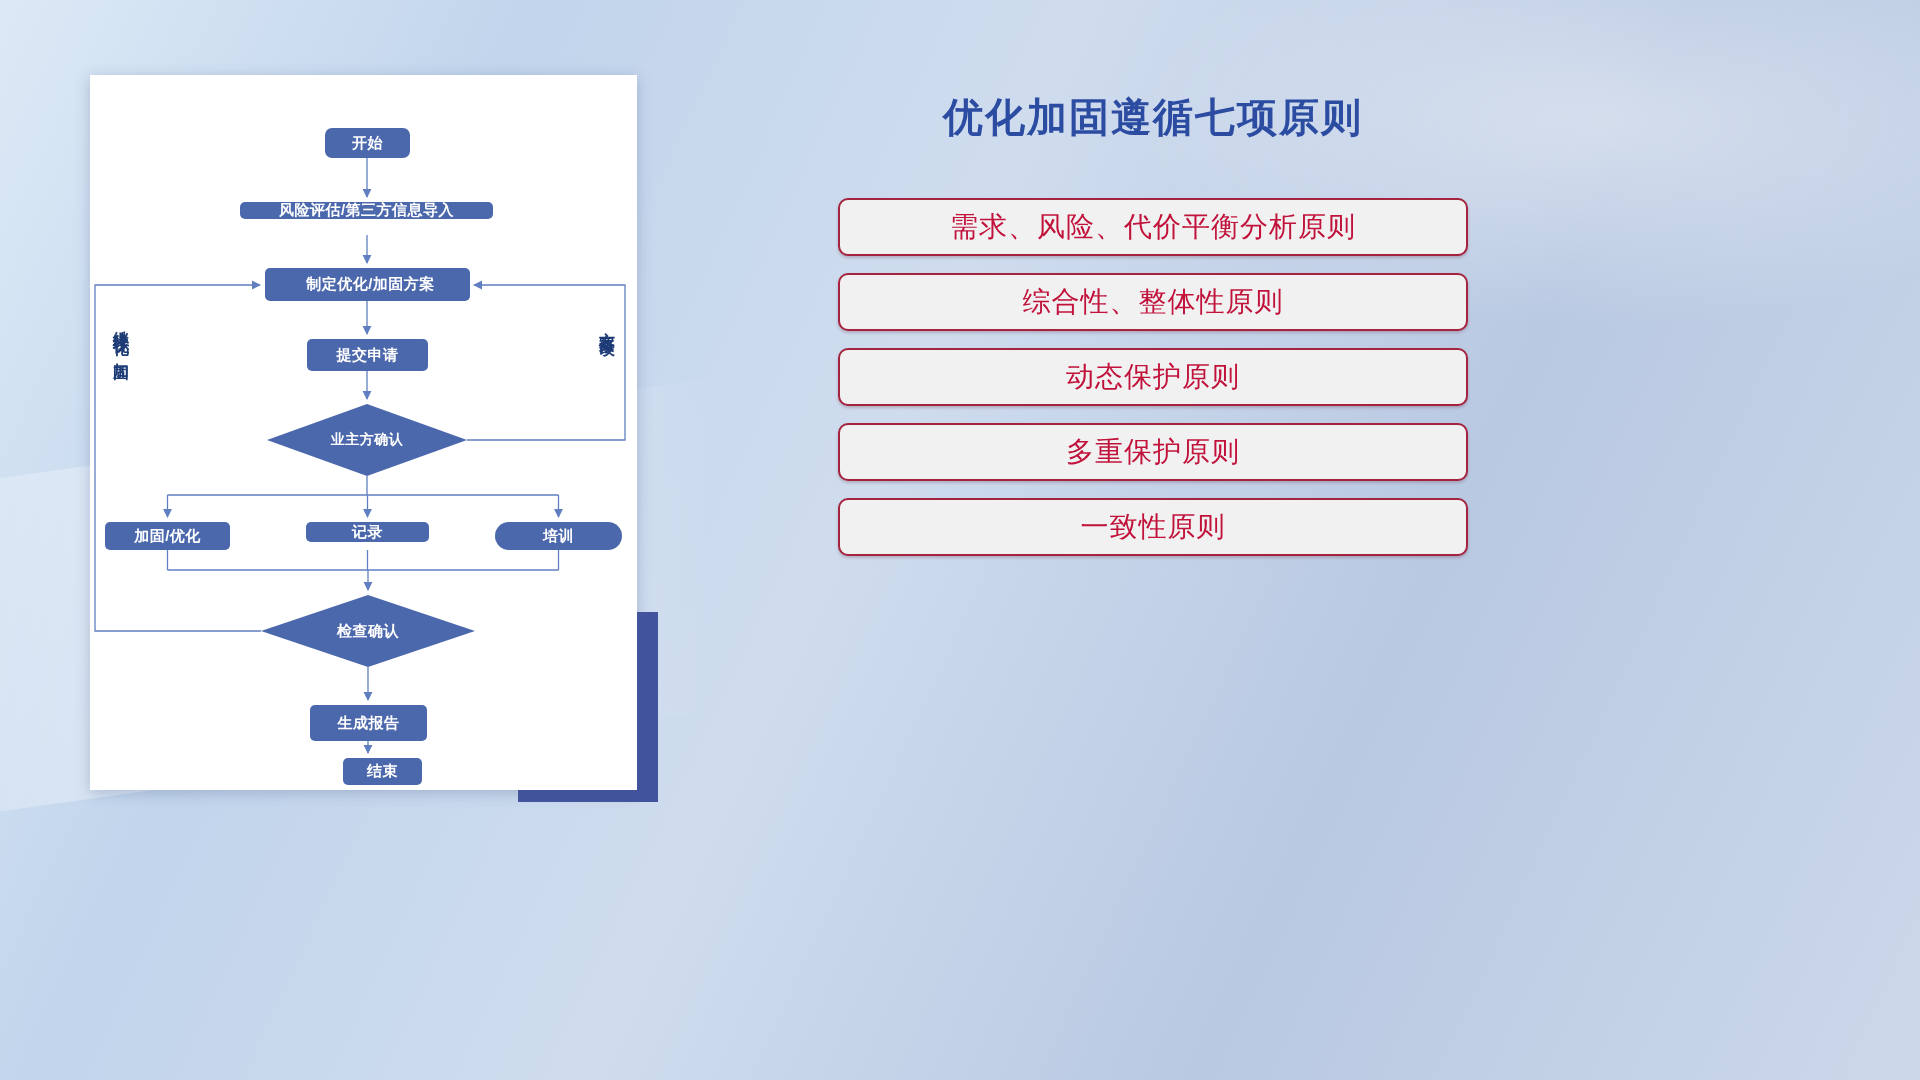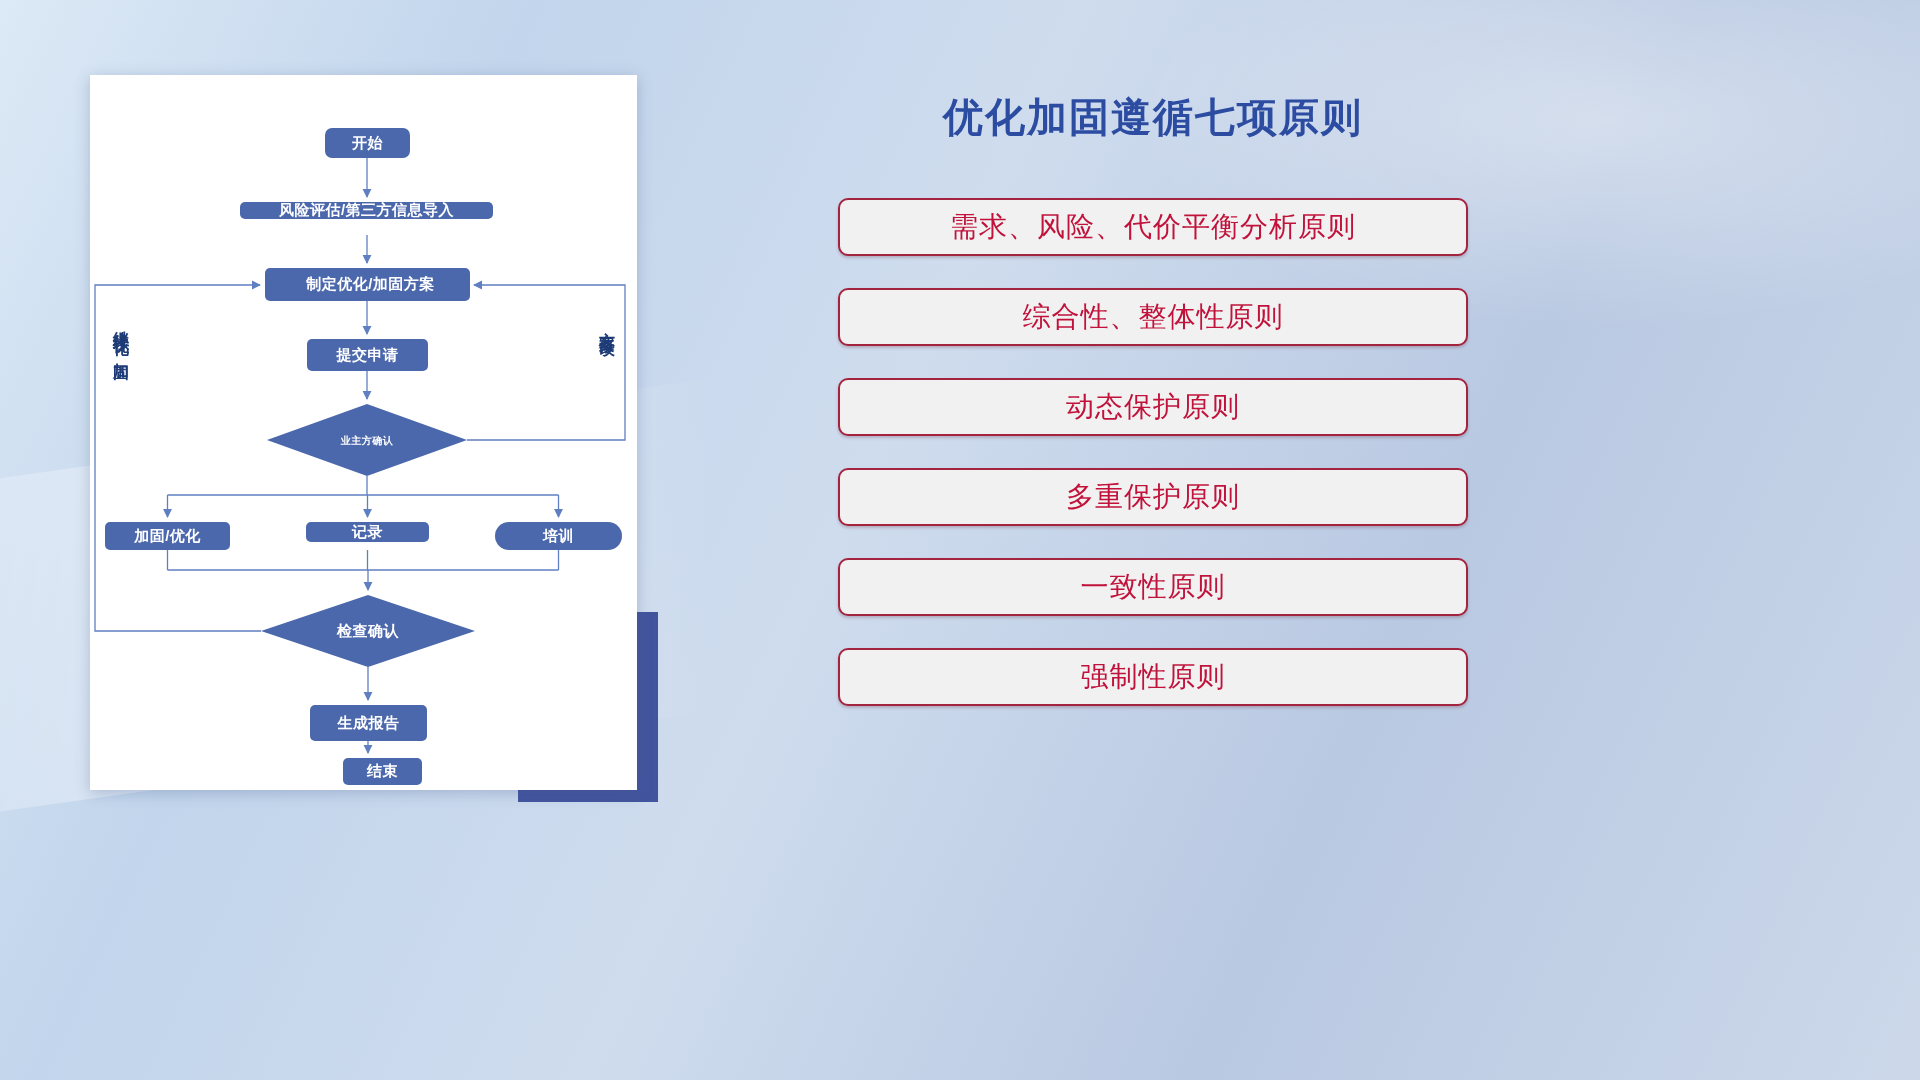--- a/index.html
+++ b/index.html
@@ -26,32 +26,32 @@
   .flow-card {
     position:absolute; left:90px; top:75px; width:547px; height:715px;
     background:#ffffff; box-shadow: 0 3px 14px rgba(70,90,140,.30);
   }
   .flow-svg { position:absolute; left:0; top:0; width:547px; height:715px; }
   .node {
     position:absolute; background:#4c68ac; color:#ffffff; font-weight:bold;
     font-size:15px; display:flex; align-items:center; justify-content:center;
     border-radius:5px; letter-spacing:.5px; text-align:center; line-height:1.1;
   }
-  .diamond { clip-path: polygon(50% 0, 100% 50%, 50% 100%, 0 50%); border-radius:0; font-size:10px; }
+  .diamond { clip-path: polygon(50% 0, 100% 50%, 50% 100%, 0 50%); border-radius:0; font-size:14px; }
   .vlabel {
     position:absolute; writing-mode:vertical-rl; text-orientation:upright;
     color:#1d3b76; font-weight:bold; font-size:16px; letter-spacing:3px;
   }
 
   
   .panel-title {
     position:absolute; left:838px; top:90px; width:630px; text-align:center;
     font-size:40px; font-weight:bold; color:#2c4ca2; letter-spacing:2px;
   }
-  .principles { position:absolute; left:838px; top:198px; width:630px; display:flex; flex-direction:column; gap:32px; }
+  .principles { position:absolute; left:838px; top:198px; width:630px; display:flex; flex-direction:column; gap:17px; }
   .principle {
     height:58px; background:#f2f1f2; border:2px solid #a4233e; border-radius:10px;
     display:flex; align-items:center; justify-content:center;
     font-size:28px; color:#c0123a; letter-spacing:1px;
     box-shadow:0 2px 3px rgba(100,40,60,.25);
   }
 </style>
 </head>
 <body>
 
@@ -119,14 +119,13 @@
 </div>
 
 <div class="panel-title">优化加固遵循七项原则</div>
 
 <div class="principles">
   <div class="principle">需求、风险、代价平衡分析原则</div>
   <div class="principle">综合性、整体性原则</div>
   <div class="principle">动态保护原则</div>
   <div class="principle">多重保护原则</div>
   <div class="principle">一致性原则</div>
-  <div class="principle">强制性原则</div>
 </div>
 
 </body></html>

